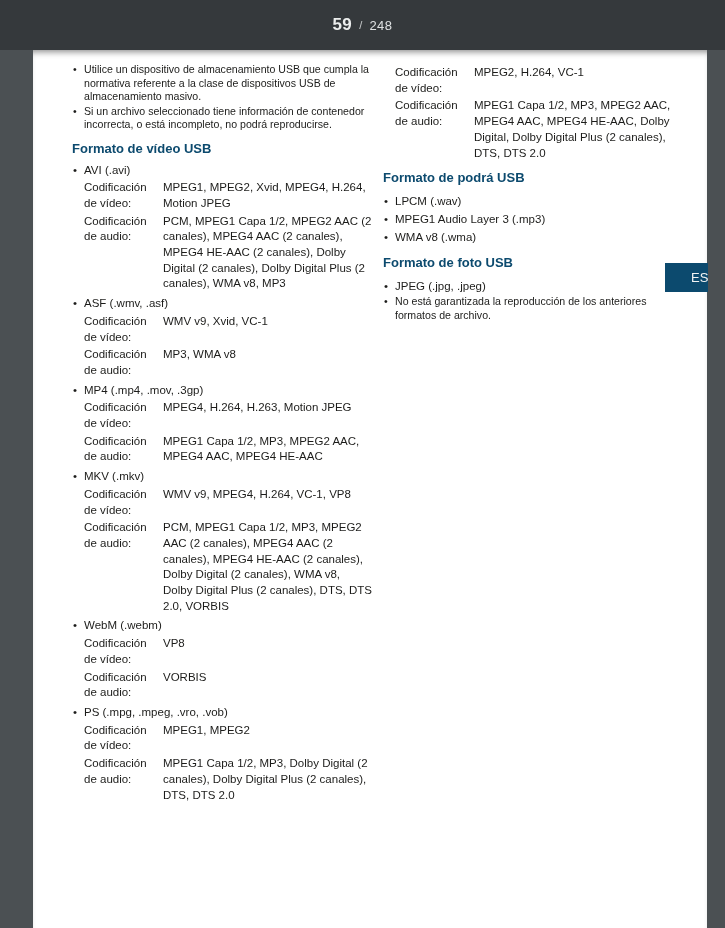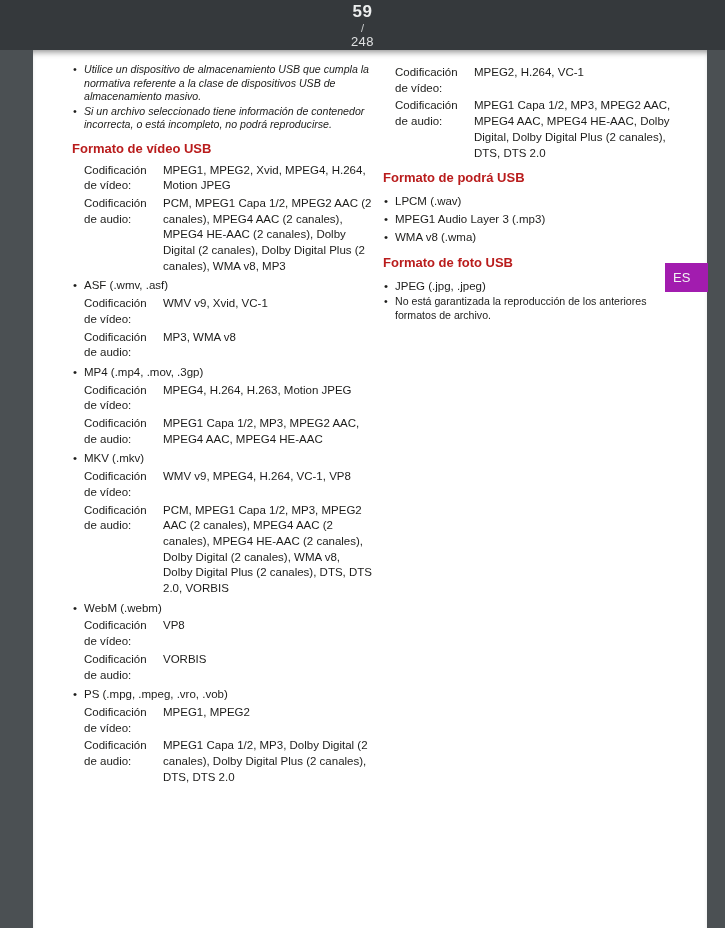--- a/index.html
+++ b/index.html
@@ -8,62 +8,62 @@
     position:relative; overflow:hidden;
     background:#4b5053;
     font-family:"Liberation Sans", sans-serif;
     color:#1c1c1a;
     -webkit-font-smoothing:antialiased;
   }
   
   .toolbar {
     position:absolute; top:0; left:0; width:725px; height:50px;
     background:#35393c; display:flex; align-items:center; justify-content:center;
-    color:#eceeee; z-index:3;flex-direction:column;
+    color:#eceeee; z-index:3;
   }
   .toolbar .cur { font-size:17px; font-weight:bold; letter-spacing:.5px; }
   .toolbar .sep { font-size:11px; color:#c9cccd; margin:0 7px; }
   .toolbar .tot { font-size:13px; font-weight:normal; color:#dfe1e2; letter-spacing:.5px; }
   
   .page {
     position:absolute; left:33px; top:50px; width:674px; height:878px;
     background:#ffffff;
     box-shadow: inset 0 6px 6px -4px rgba(0,0,0,.45);
   }
   .col { position:absolute; top:13px; }
   .col-left  { left:39px;  width:300px; }
   .col-right { left:350px; width:288px; }
 
   .bullet-item { position:relative; padding-left:12px; }
   .bullet-item::before { content:"\2022"; position:absolute; left:1px; }
 
   ul { list-style:none; }
   .intro { font-size:10.6px; line-height:13.5px; }
-  .intro .bullet-item { margin-bottom:1px;font-style:italic; }
-
-  h2.sec { font-size:13px; line-height:15px; color:#b91c1c; margin:9px 0 7px; }
+  .intro .bullet-item { margin-bottom:1px; }
+
+  h2.sec { font-size:13px; line-height:15px; color:#0c4a6e; margin:9px 0 7px; }
 
   .fmt { font-size:11.5px; line-height:15.7px; margin-bottom:4px; }
   .fmt-name { position:relative; padding-left:12px; }
   .fmt-row {
     display:grid; grid-template-columns:70px 1fr; column-gap:9px;
     margin-left:12px; margin-top:2px;
   }
   .lbl { }
   .val { }
 
   .plain-list { font-size:11.5px; line-height:18px; }
   h3.nota { font-size:11px; line-height:13px; color:#000; margin:9px 0 4px; }
   .note-list { font-size:10.6px; line-height:13.5px; }
 
   
   .es-tab {
     position:absolute; left:665px; top:263px; width:43px; height:29px;
-    background:#a21caf; color:#f2f3f3;
-    font-size:13px; line-height:29px; padding-left:8px;
+    background:#0c4a6e; color:#f2f3f3;
+    font-size:13px; line-height:29px; padding-left:26px;
     z-index:4; cursor:pointer;
   }
 </style>
 </head>
 <body>
 
 <div class="toolbar">
   <span class="cur">59</span>
   <span class="sep">/</span>
   <span class="tot">248</span>
@@ -78,20 +78,21 @@
 
         <li class="bullet-item">Si un archivo seleccionado tiene información de contenedor incorrecta, o está incompleto, no podrá reproducirse.</li>
 
     </ul>
 
     <h2 class="sec">Formato de vídeo USB</h2>
 
     <div>
 
         <div class="fmt">
+          <div class="fmt-name bullet-item">AVI (.avi)</div>
           <div class="fmt-row">
             <div class="lbl">Codificación de vídeo:</div>
             <div class="val">MPEG1, MPEG2, Xvid, MPEG4, H.264, Motion JPEG</div>
           </div>
           <div class="fmt-row">
             <div class="lbl">Codificación de audio:</div>
             <div class="val">PCM, MPEG1 Capa 1/2, MPEG2 AAC (2 canales), MPEG4 AAC (2 canales), MPEG4 HE-AAC (2 canales), Dolby Digital (2 canales), Dolby Digital Plus (2 canales), WMA v8, MP3</div>
           </div>
         </div>
 

